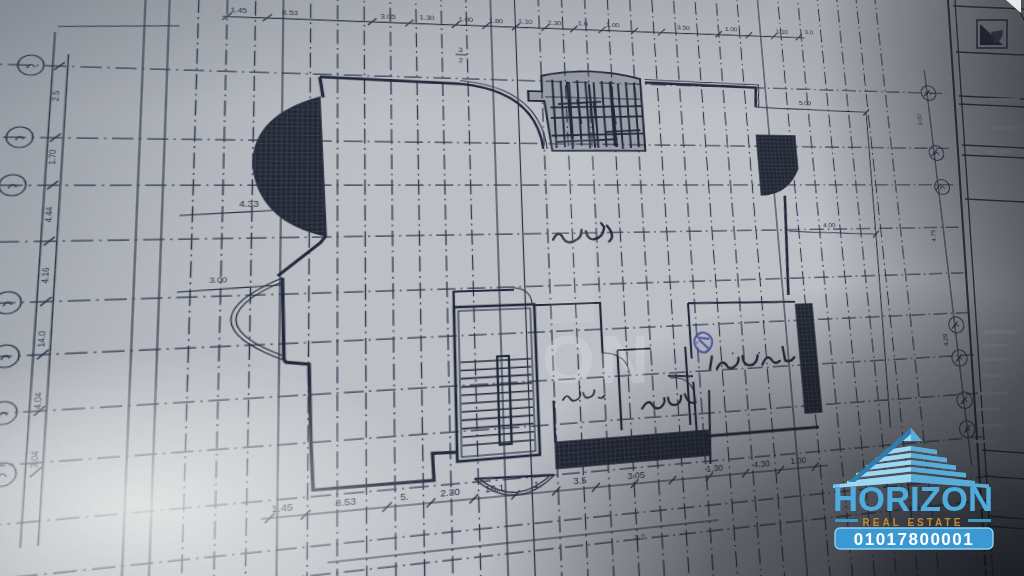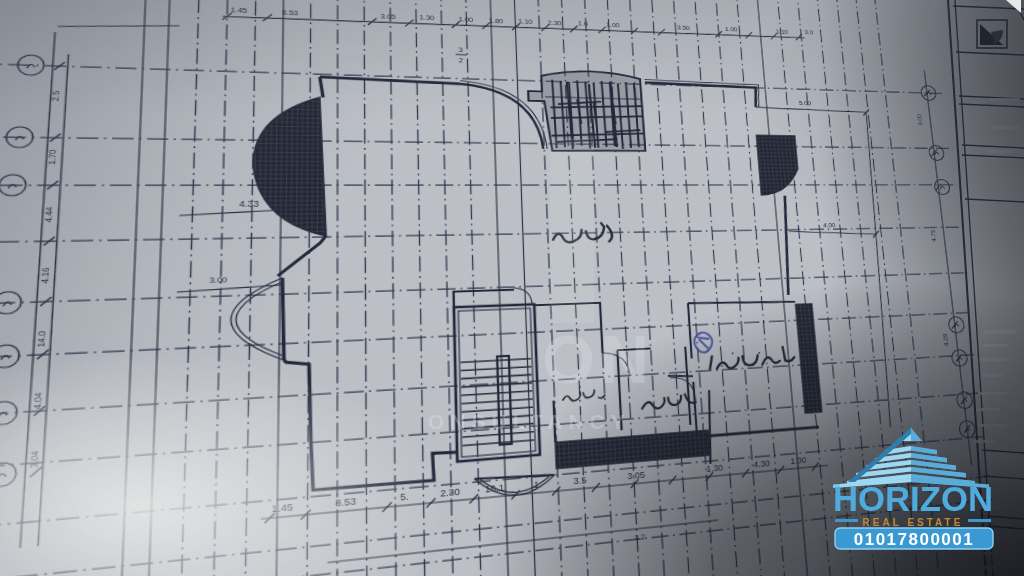--- a/index.html
+++ b/index.html
@@ -422,21 +422,20 @@
 linear-gradient(to bottom, rgba(60,66,78,0.16) 0%, rgba(60,66,78,0) 20%)"></div>
 
 <div style="position:absolute;inset:0;background:
 radial-gradient(170px 120px at 1010px 580px, rgba(10,13,18,0.6), rgba(10,13,18,0) 100%),
 radial-gradient(430px 330px at 900px 610px, rgba(13,16,22,0.8), rgba(13,16,22,0.58) 45%, rgba(13,16,22,0.3) 75%, rgba(13,16,22,0.05) 100%),
 radial-gradient(30% 36% at 103% 16%, rgba(28,32,40,0.36), rgba(28,32,40,0) 100%)"></div>
 
 <div style="position:absolute;left:1006px;top:0;width:0;height:0;border-top:13px solid #e8e9ea;border-left:15px solid transparent"></div>
 
 <div style="position:absolute;left:542px;top:320px;font:bold 68px 'Liberation Sans',sans-serif;color:rgba(238,242,247,0.22);letter-spacing:5px">ON</div>
-<div style="position:absolute;left:428px;top:410px;font:bold 21px 'Liberation Sans',sans-serif;color:rgba(238,242,247,0.26);letter-spacing:6px">ONSULTANCY</div>
 <div style="position:absolute;left:550px;top:138px;width:44px;height:185px;background:rgba(238,242,247,0.10)"></div>
 
 <svg style="position:absolute;left:0;top:0;opacity:0.05" width="1024" height="576">
       <filter id="nz">
         <feTurbulence type="fractalNoise" baseFrequency="0.9" numOctaves="2"></feTurbulence>
         <feColorMatrix type="saturate" values="0"></feColorMatrix>
       </filter>
       <rect width="1024" height="576" filter="url(#nz)"></rect>
     </svg>
 

